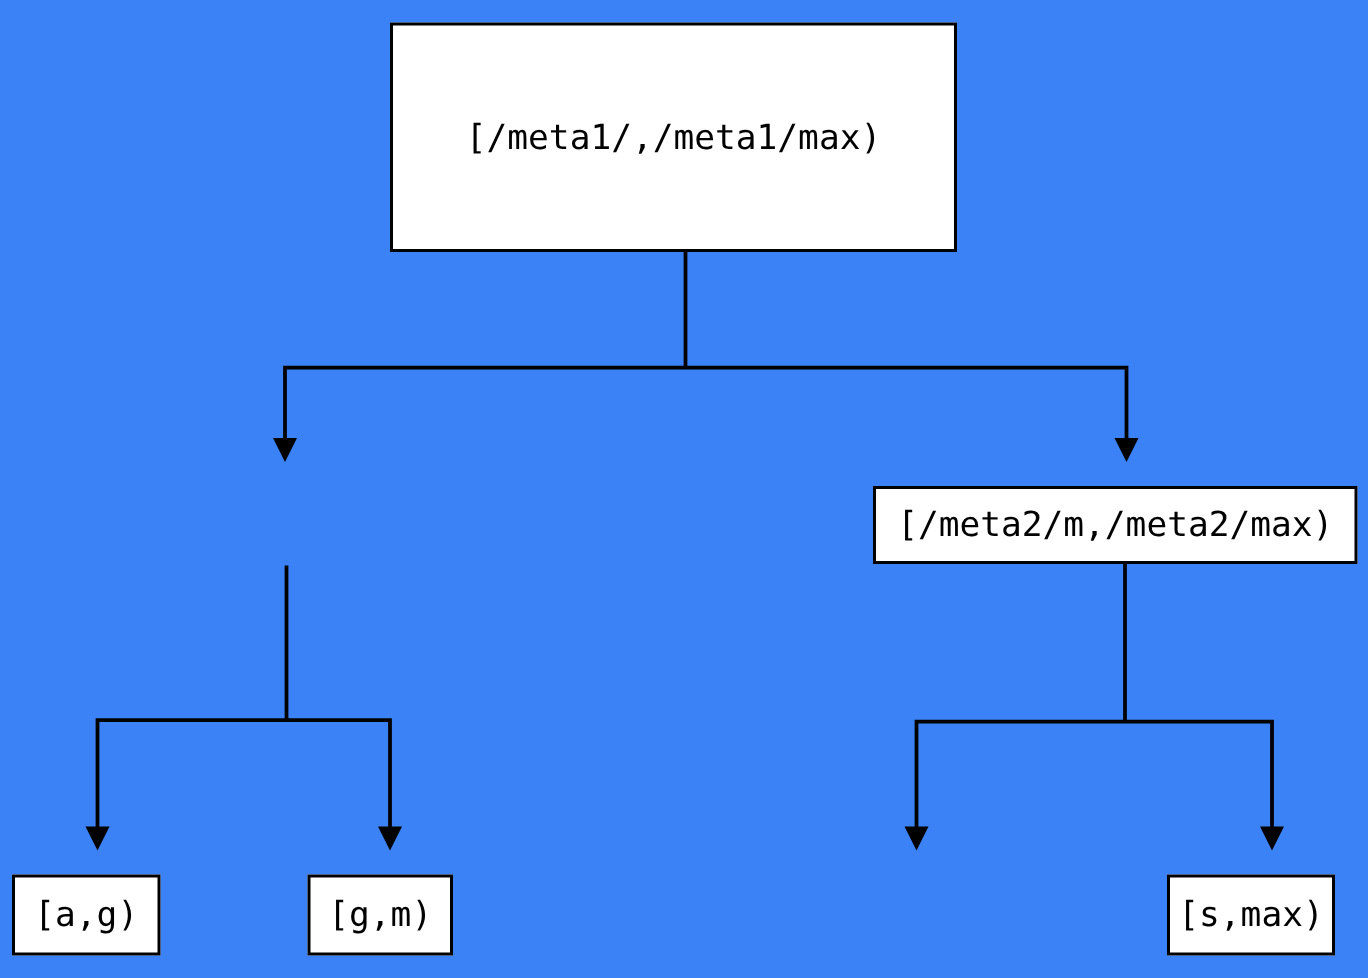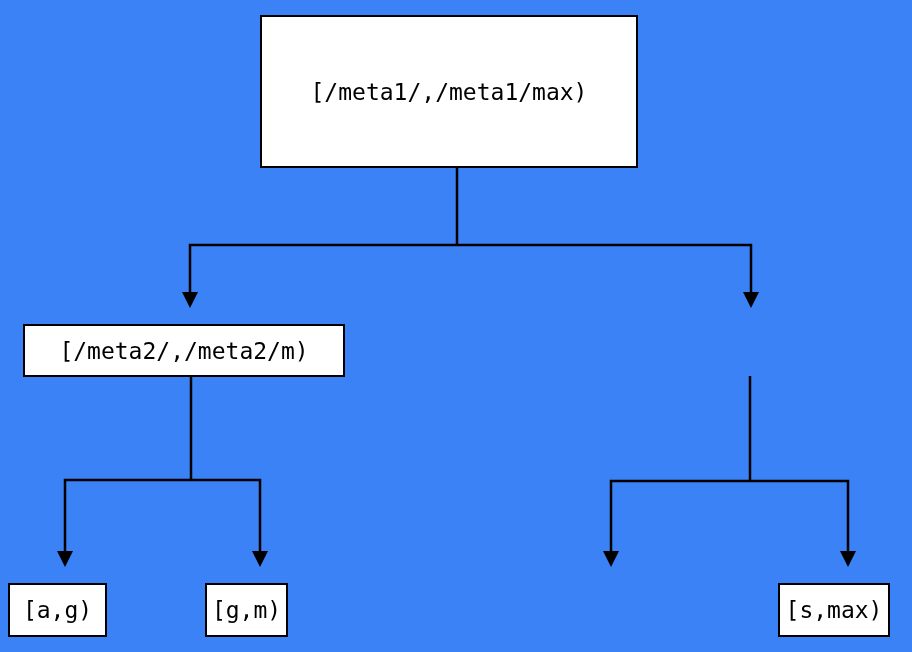--- a/index.html
+++ b/index.html
@@ -32,21 +32,21 @@
     align-items: center;
     justify-content: center;
     font-size: 23px;
     letter-spacing: 0px;
     white-space: nowrap;
   }
   .node-root      { left: 260px; top: 15px;  width: 378px; height: 153px; }
   .node-left-mid  { left: 23px;  top: 324px; width: 322px; height: 53px; }
   .node-right-mid { left: 582px; top: 324px; width: 323px; height: 52px; }
   .node-leaf-ag   { left: 8px;   top: 583px; width: 99px;  height: 54px; }
-  .node-leaf-gm   { left: 205px; top: 583px; width: 83px;  height: 54px; }
+  .node-leaf-gm   { left: 205px; top: 583px; width: 97px;  height: 54px; }
   .node-leaf-ms   { left: 553px; top: 583px; width: 99px;  height: 54px; }
   .node-leaf-smax { left: 778px; top: 583px; width: 112px; height: 54px; }
 </style>
 </head>
 <body>
 
 <div class="canvas">
 
   <svg class="connectors" viewBox="0 0 912 652" xmlns="http://www.w3.org/2000/svg">
 
@@ -69,24 +69,24 @@
       <path d="M611,552 L611,481 L848,481 L848,552"></path>
     </g>
     <polygon points="603,551 619,551 611,567" fill="#000000"></polygon>
     <polygon points="840,551 856,551 848,567" fill="#000000"></polygon>
   </svg>
 
   <div class="node node-root">
     <span>[/meta1/,/meta1/max)</span>
   </div>
 
-  <div class="node node-left-mid">
-    <span>[/meta2/,/meta2/m)</span>
+
+  <div class="node node-right-mid">
+    <span>[/meta2/m,/meta2/max)</span>
   </div>
-
 
   <div class="node node-leaf-ag">
     <span>[a,g)</span>
   </div>
 
   <div class="node node-leaf-gm">
     <span>[g,m)</span>
   </div>
 
 

